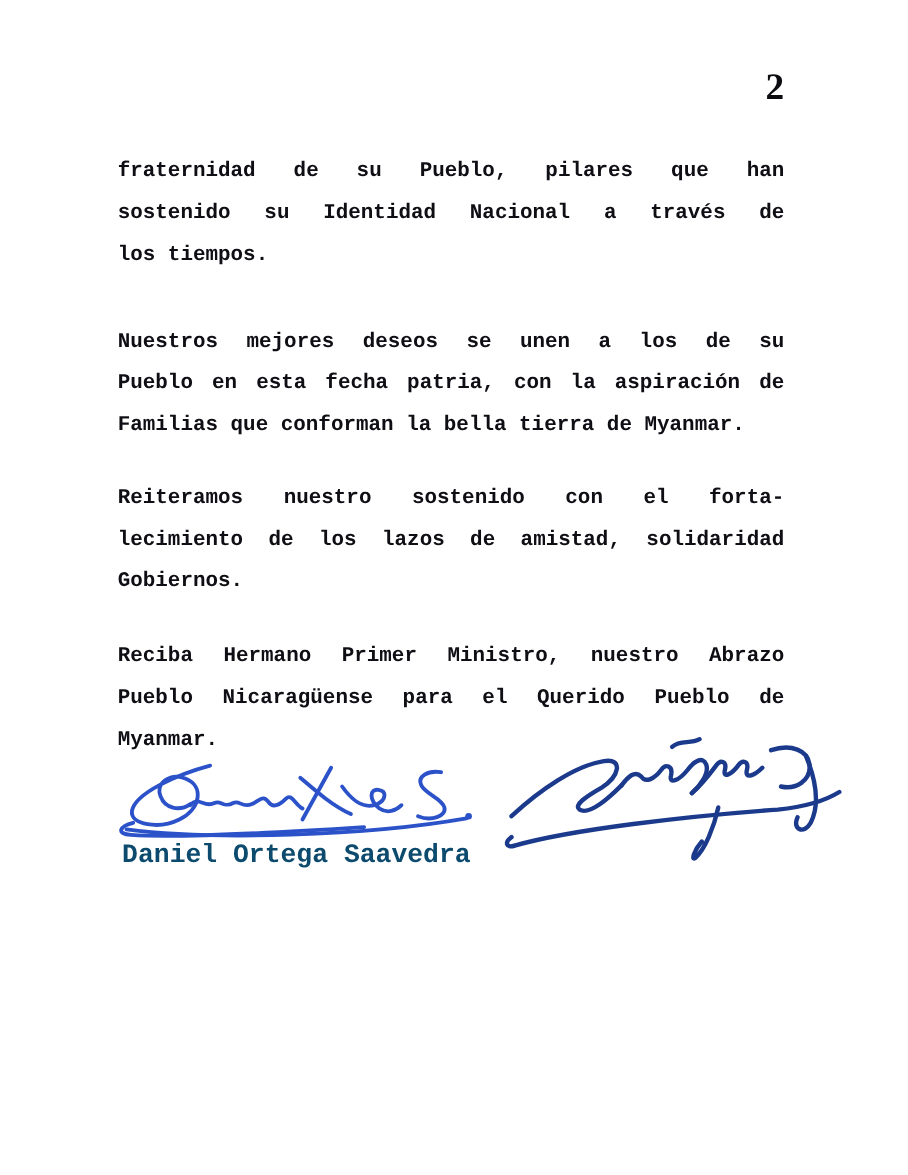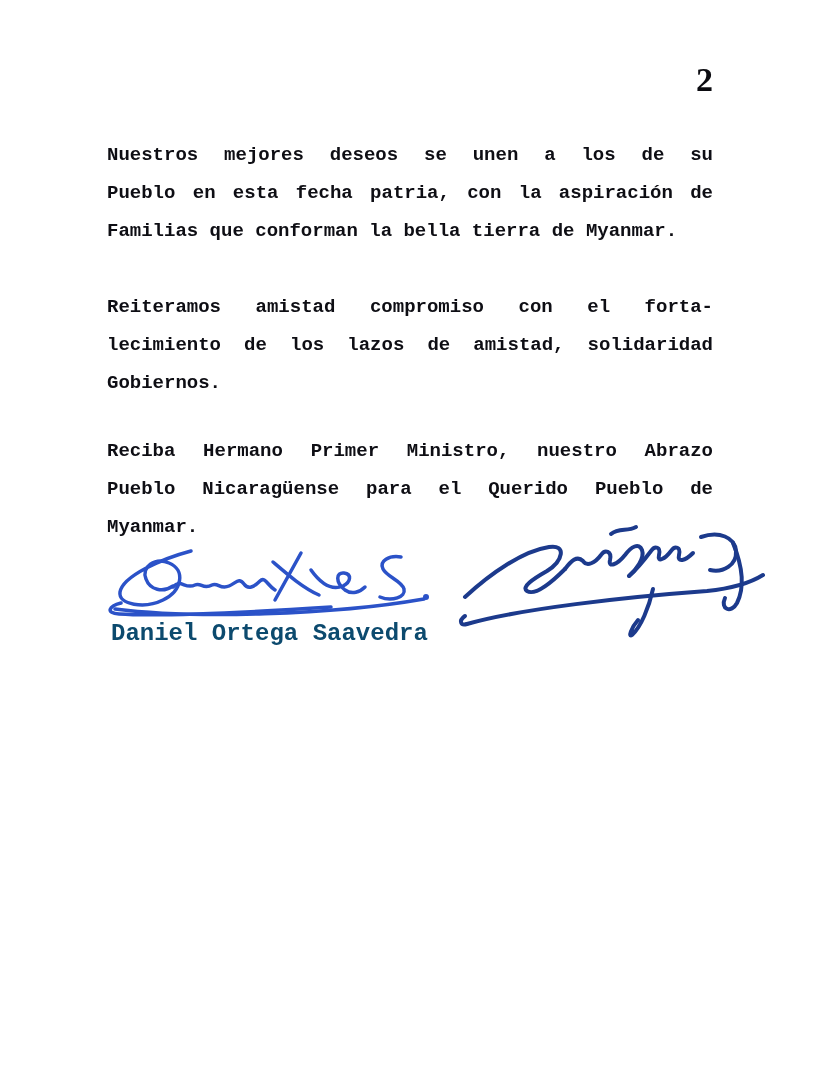--- a/index.html
+++ b/index.html
@@ -21,21 +21,21 @@
     line-height: 40px;
     text-align: right;
     margin-bottom: 36px;
     color: #0b0b10;
   }
   .para {
     font-weight: bold;
     font-size: 19px;
   }
   .para-1 { margin-bottom: 41px; }
-  .para-2 { margin-bottom: 38px; }
+  .para-2 { margin-bottom: 28px; }
   .para-3 { margin-bottom: 30px; }
   .para-4 { margin-bottom: 0; }
   .line {
     display: block;
     line-height: 38px;
     white-space: normal;
     text-align: justify;
     text-align-last: justify;
   }
   .line.last {
@@ -61,29 +61,34 @@
   .sig-name-left  { left: 4px; }
   .sig-name-right { left: 388px; }
 </style>
 </head>
 <body>
 
 <div class="page">
 
   <div class="page-number">2</div>
 
+  <div class="para para-1">
+    <span class="line">fraternidad de su Pueblo, pilares que han</span>
+    <span class="line">sostenido su Identidad Nacional a través de</span>
+    <span class="line last">los tiempos.</span>
+  </div>
 
   <div class="para para-2">
     <span class="line">Nuestros mejores deseos se unen a los de su</span>
     <span class="line">Pueblo en esta fecha patria, con la aspiración de</span>
     <span class="line last">Familias que conforman la bella tierra de Myanmar.</span>
   </div>
 
   <div class="para para-3">
-    <span class="line">Reiteramos amistad compromiso con el forta-</span>
+    <span class="line">Reiteramos nuestro sostenido con el forta-</span>
     <span class="line">lecimiento de los lazos de amistad, solidaridad</span>
     <span class="line last">Gobiernos.</span>
   </div>
 
   <div class="para para-4">
     <span class="line">Reciba Hermano Primer Ministro, nuestro Abrazo</span>
     <span class="line">Pueblo Nicaragüense para el Querido Pueblo de</span>
     <span class="line last">Myanmar.</span>
   </div>
 

